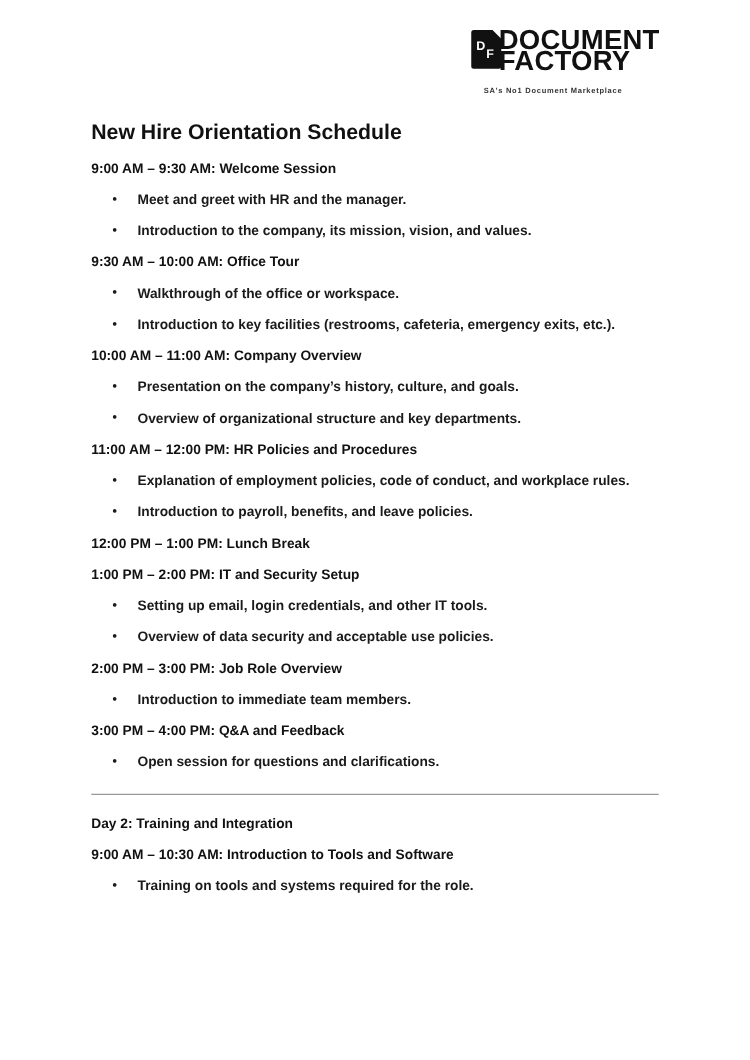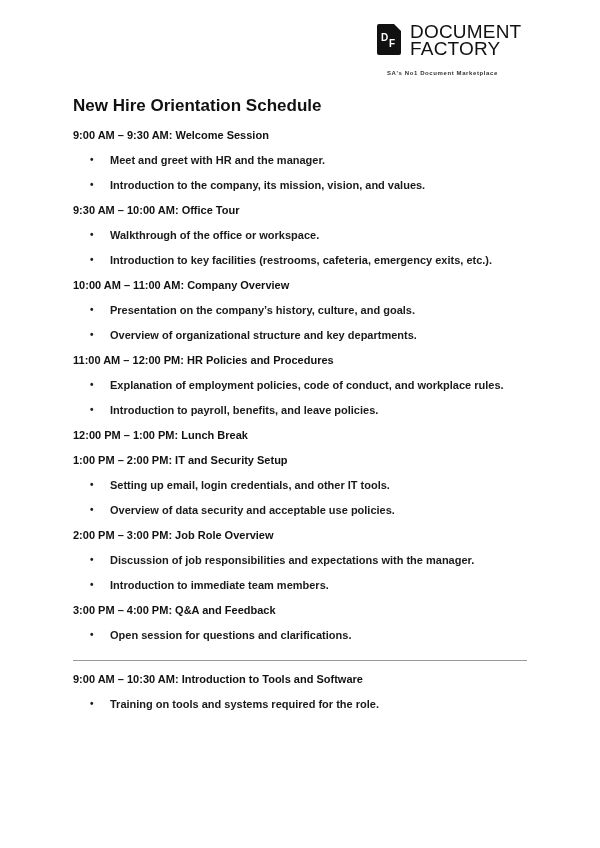--- a/index.html
+++ b/index.html
@@ -6,21 +6,21 @@
   body { width: 600px; height: 848px; position: relative; overflow: hidden;
          font-family: "Liberation Sans", sans-serif; color: #111; }
   .logo { position: absolute; left: 377px; top: 24px; width: 160px; height: 60px; }
   .logo-mark { position: absolute; left: 0; top: 0; width: 24px; height: 31px; background: #111;
                border-radius: 2px; }
   .logo-mark:after { content: ""; position: absolute; right: 0; top: 0; width: 0; height: 0;
                border-left: 7px solid transparent; border-top: 7px solid #fff; }
   .logo-mark span { position: absolute; color: #fff; font-weight: bold; font-size: 10px; line-height: 10px; }
   .logo-mark .d { left: 4px; top: 9px; }
   .logo-mark .f { left: 12px; top: 15px; }
-  .logo-title { position: absolute; left: 33px; top: -1px; font-weight: normal; font-size: 19px;
+  .logo-title { position: absolute; left: 22px; top: -1px; font-weight: bold; font-size: 22px;
                 line-height: 17px; letter-spacing: 0.2px; color: #111; }
   .logo-tag { position: absolute; left: 10px; top: 46px; font-size: 6px; font-weight: bold;
               letter-spacing: 0.6px; color: #333; white-space: nowrap; }
   .content { position: absolute; left: 73px; top: 95px; width: 460px; }
   h1 { margin: 0; font-size: 17px; font-weight: bold; line-height: 22px; color: #111; }
   .day { font-weight: bold; font-size: 11px; margin-top: 15px; line-height: 14px; }
   .slot { font-weight: bold; font-size: 11px; margin-top: 11px; line-height: 14px; }
   ul { list-style: none; margin: 0; padding: 0; }
   li { position: relative; padding-left: 37px; font-size: 11px; line-height: 14px; margin-top: 11px; color: #1a1a1a; font-weight: bold; }
   li:before { content: "\2022"; position: absolute; left: 17px; top: 0; font-size: 10px; }
@@ -73,29 +73,29 @@
   <div class="slot"><span>12:00 PM – 1:00 PM</span>: <span>Lunch Break</span></div>
 
   <div class="slot"><span>1:00 PM – 2:00 PM</span>: <span>IT and Security Setup</span></div>
   <ul>
     <li>Setting up email, login credentials, and other IT tools.</li>
     <li>Overview of data security and acceptable use policies.</li>
   </ul>
 
   <div class="slot"><span>2:00 PM – 3:00 PM</span>: <span>Job Role Overview</span></div>
   <ul>
-    <li>Discussion of job responsibilities and expectations with the manager.</li>
     <li>Introduction to immediate team members.</li>
   </ul>
 
   <div class="slot"><span>3:00 PM – 4:00 PM</span>: <span>Q&amp;A and Feedback</span></div>
   <ul>
     <li>Open session for questions and clarifications.</li>
   </ul>
 
   <div class="divider"></div>
 
+  <div class="day day2">Day 2: Training and Integration</div>
 
   <div class="slot"><span>9:00 AM – 10:30 AM</span>: <span>Introduction to Tools and Software</span></div>
   <ul>
     <li>Training on tools and systems required for the role.</li>
   </ul>
 </div>
 
 </body></html>

